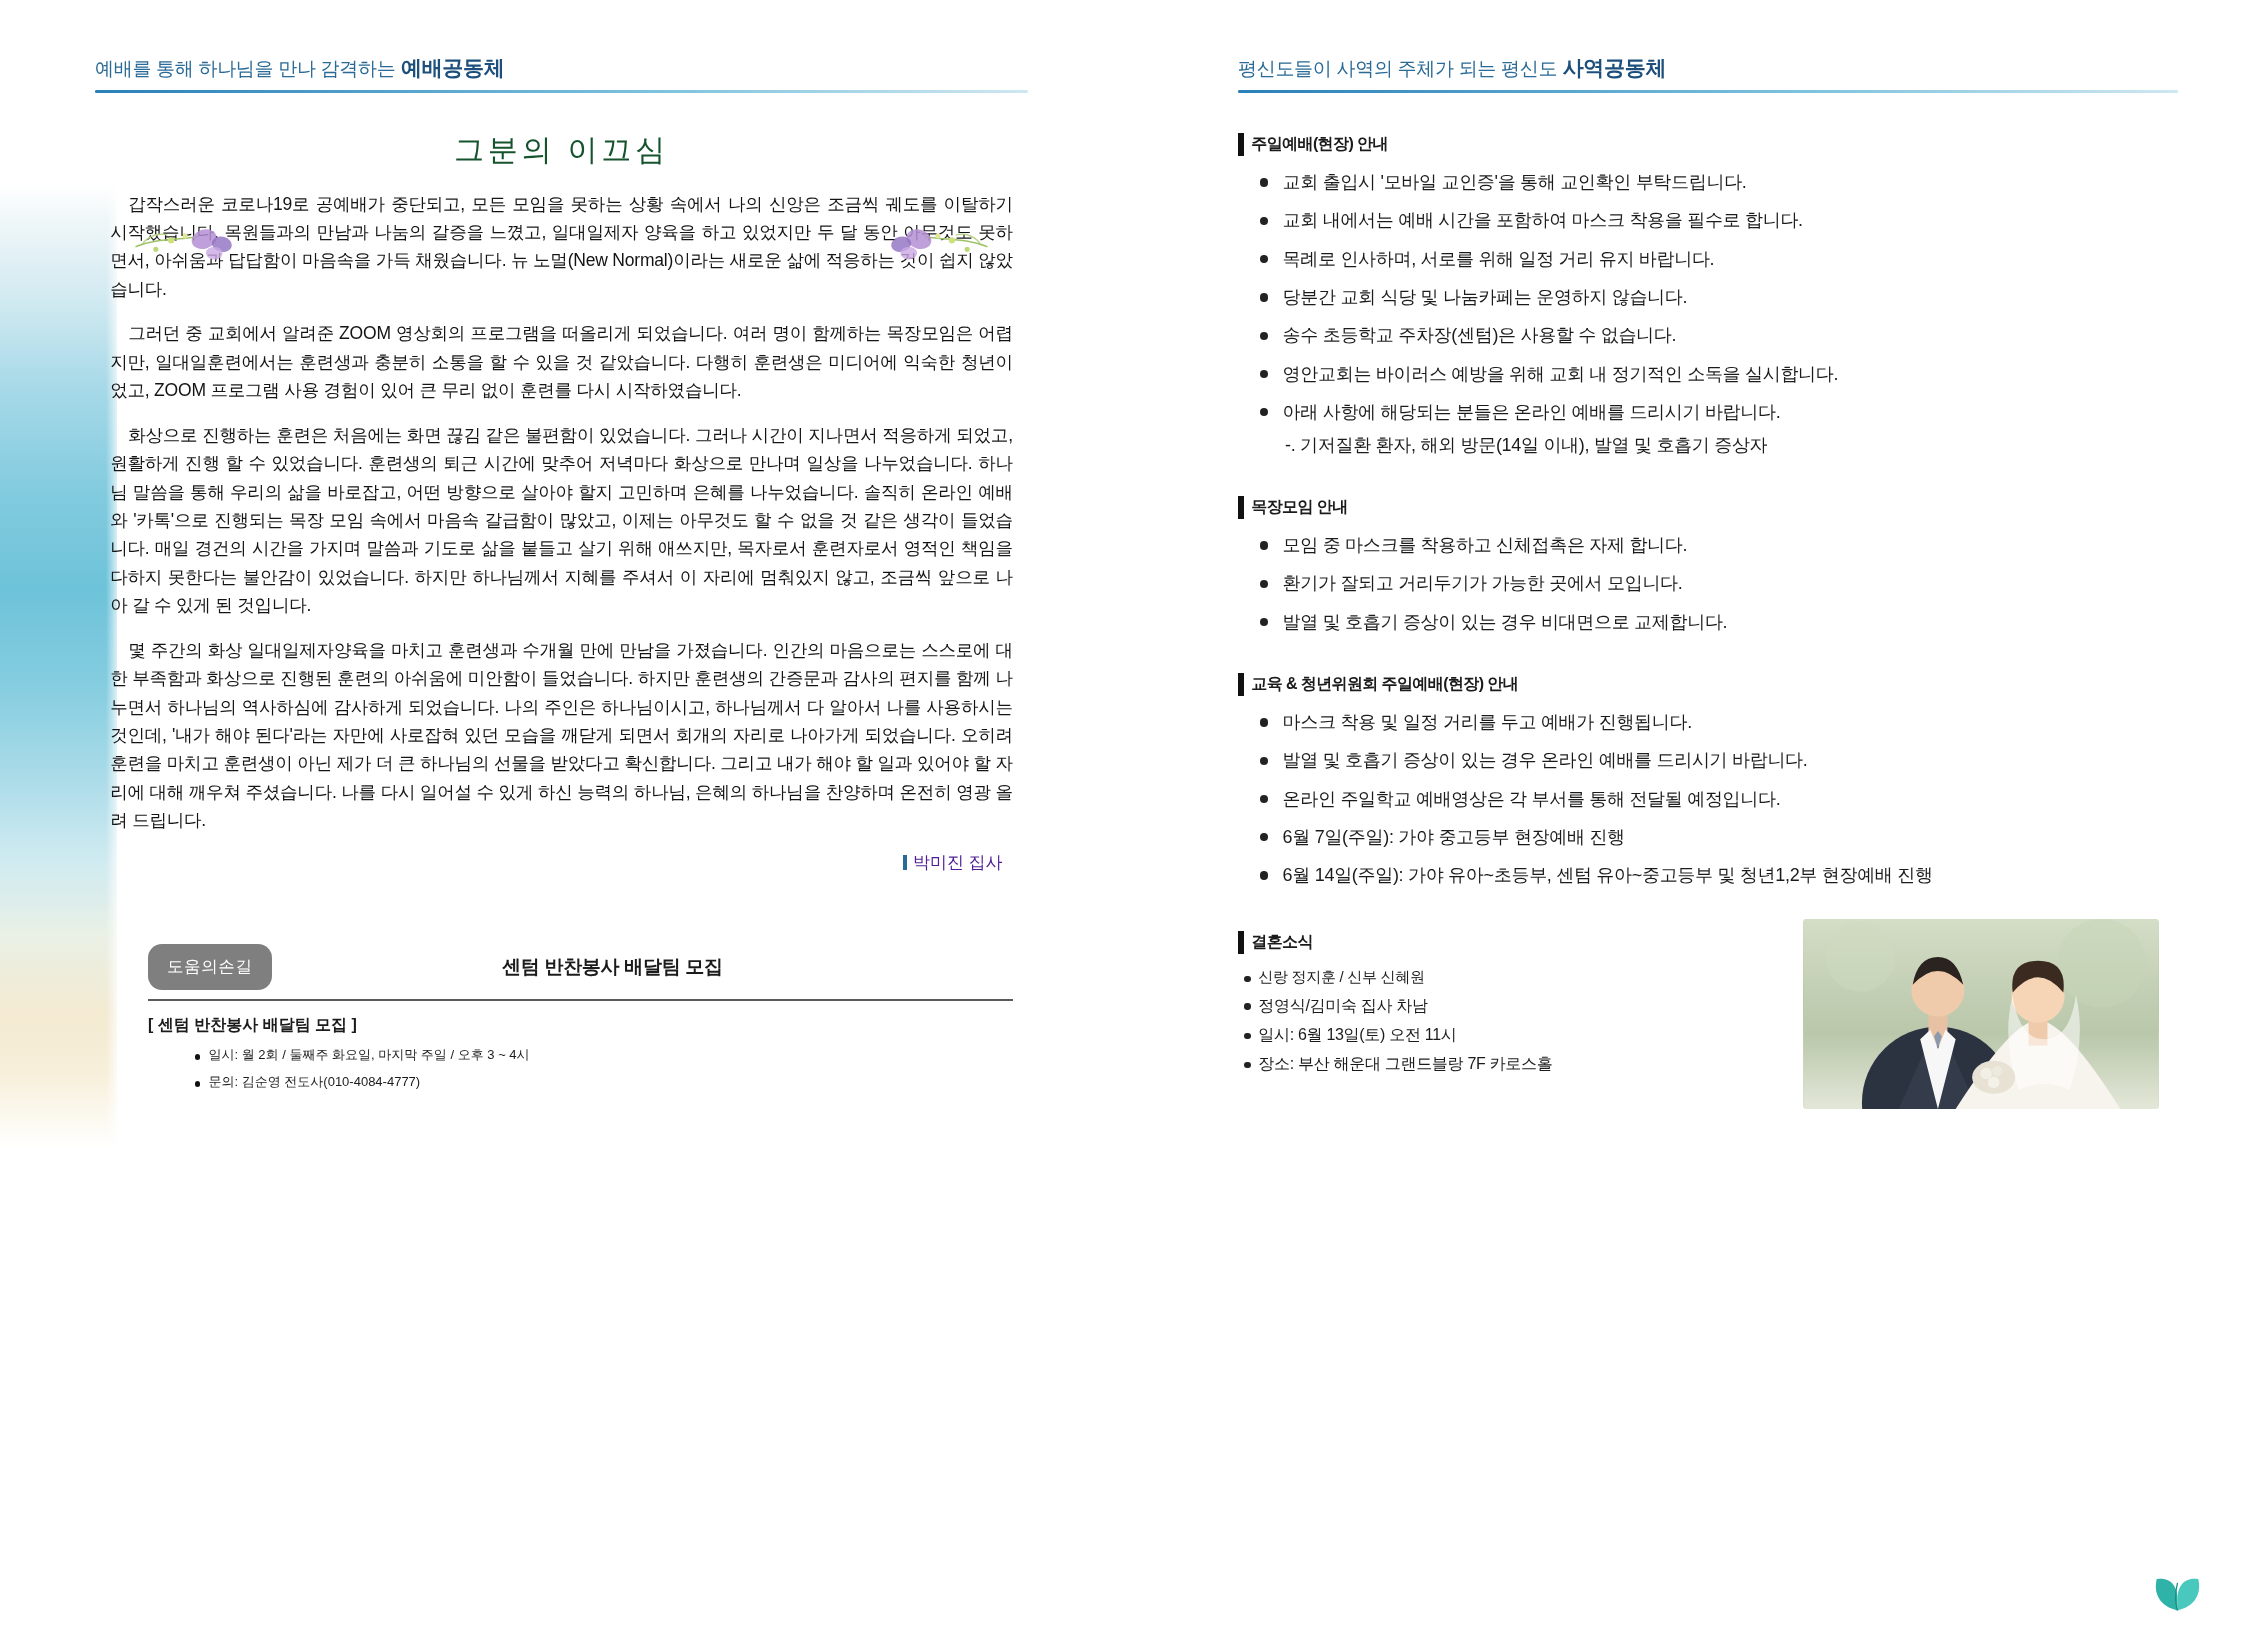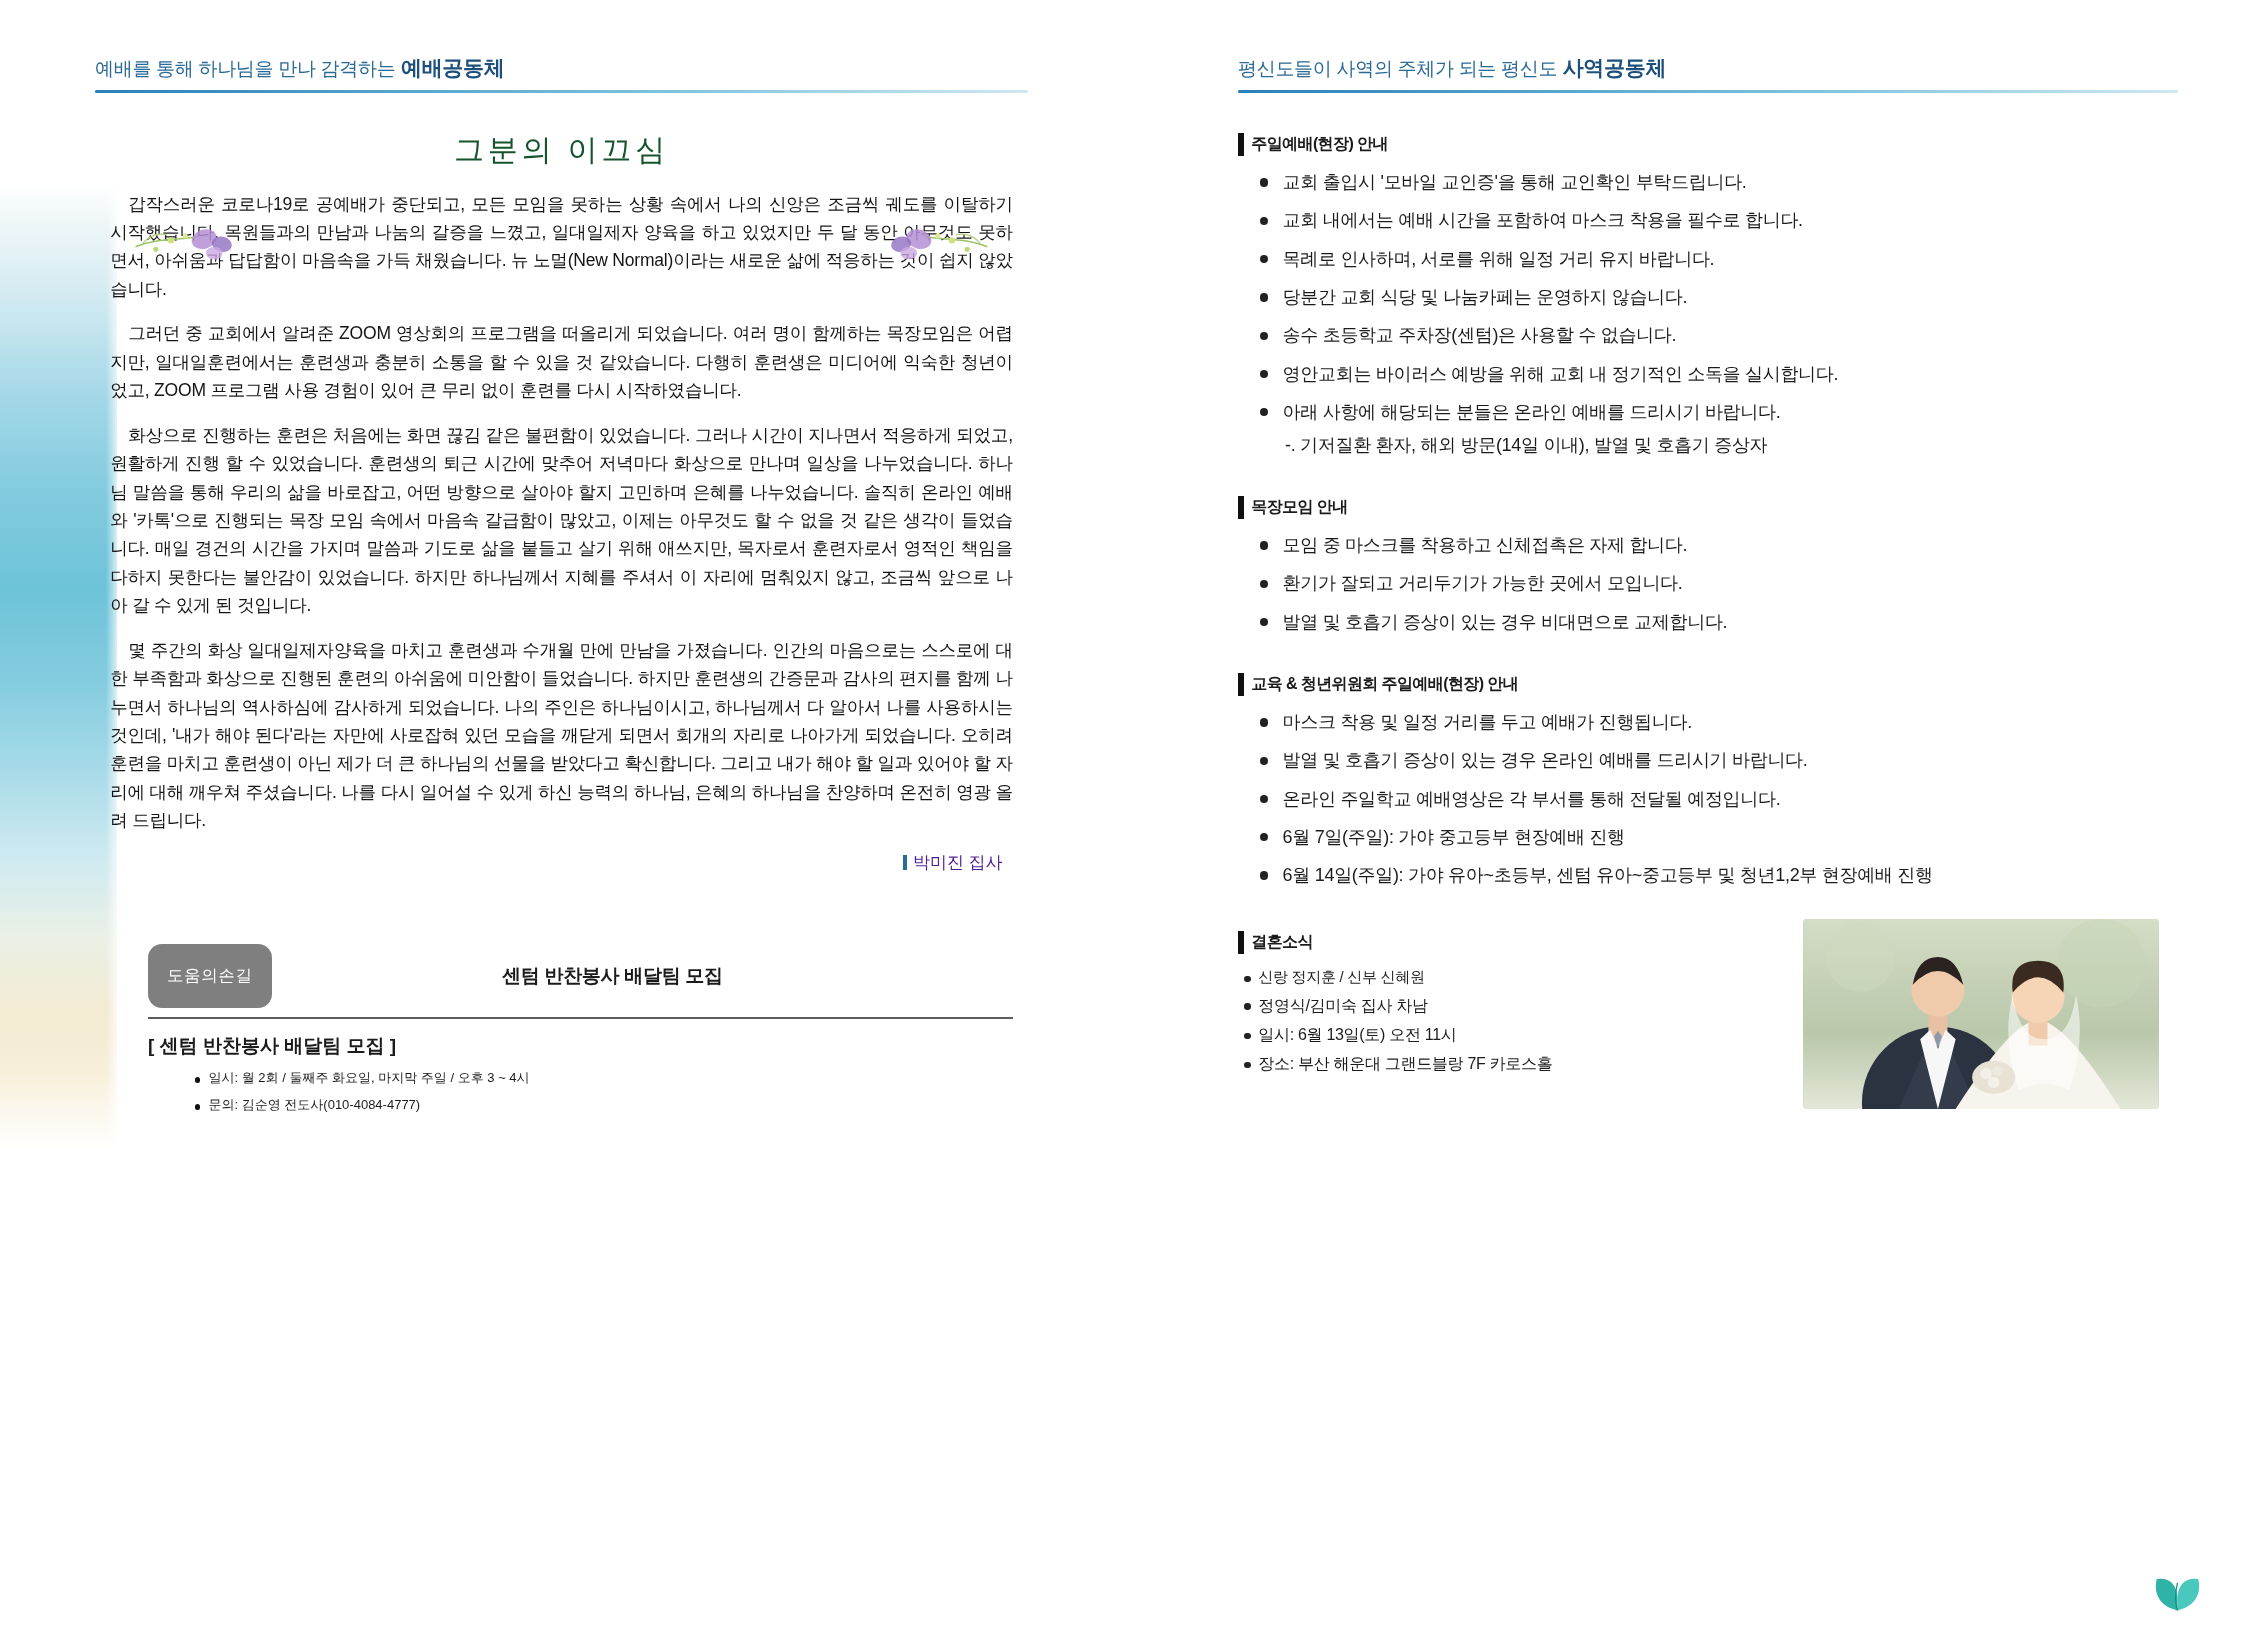--- a/index.html
+++ b/index.html
@@ -136,41 +136,41 @@
   }
   .help-head {
     display: flex;
     align-items: center;
     gap: 16.5px;
   }
   .pill {
     background: #7f7f7f;
     color: #fff;
     font-size: 16.5px;
-    padding: 21px 19px;
+    padding: 12px 19px;
     border-radius: 14px;
     letter-spacing: 0.6px;
     white-space: nowrap;
   }
   .help-title {
     flex: 1;
     text-align: center;
     font-size: 19px;
     font-weight: 700;
     letter-spacing: -0.3px;
     padding-right: 76px;
   }
   .help-rule {
     margin-top: 9px;
     height: 1.9px;
     background: #5b5b5b;
   }
   .help-sub {
     margin-top: 14px;
-    font-size: 19px;
+    font-size: 16px;
     font-weight: 700;
   }
   .help-list {
     margin: 10.2px 0 0 44px;
     padding: 0;
     list-style: none;
   }
   .help-list li {
     font-size: 13px;
     margin-bottom: 9px;

